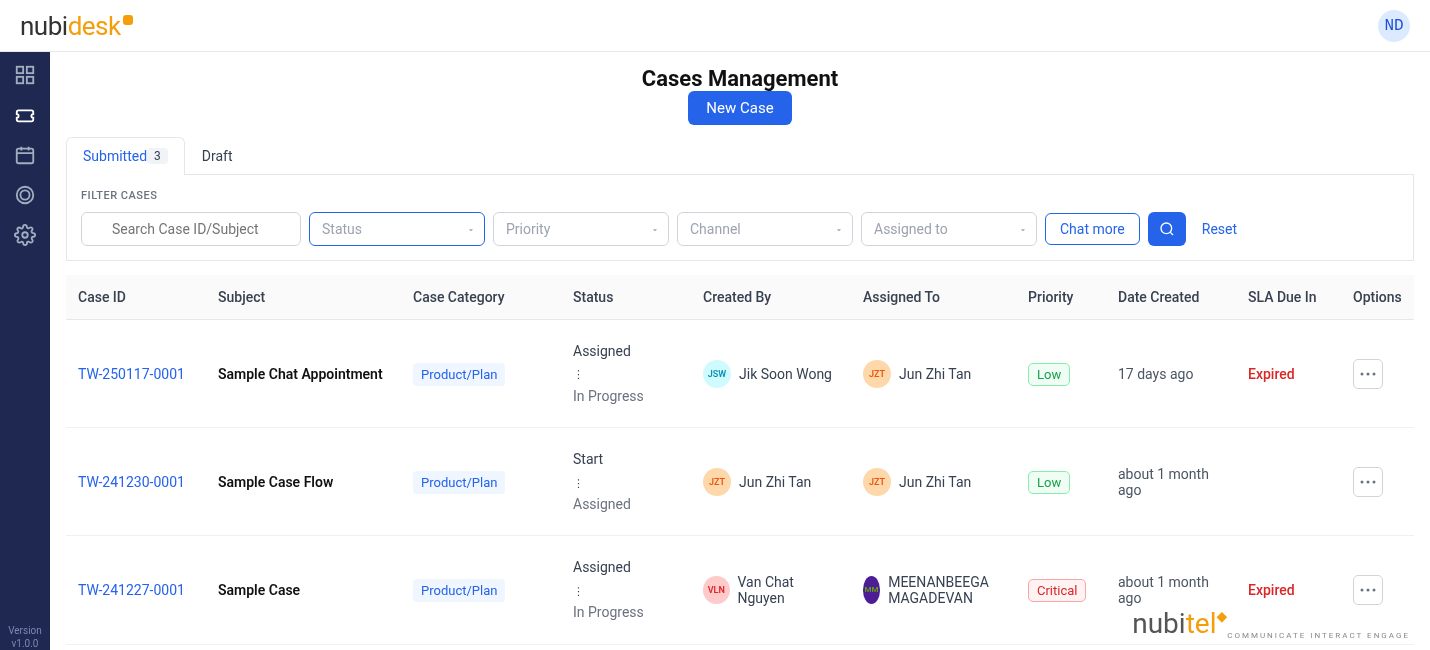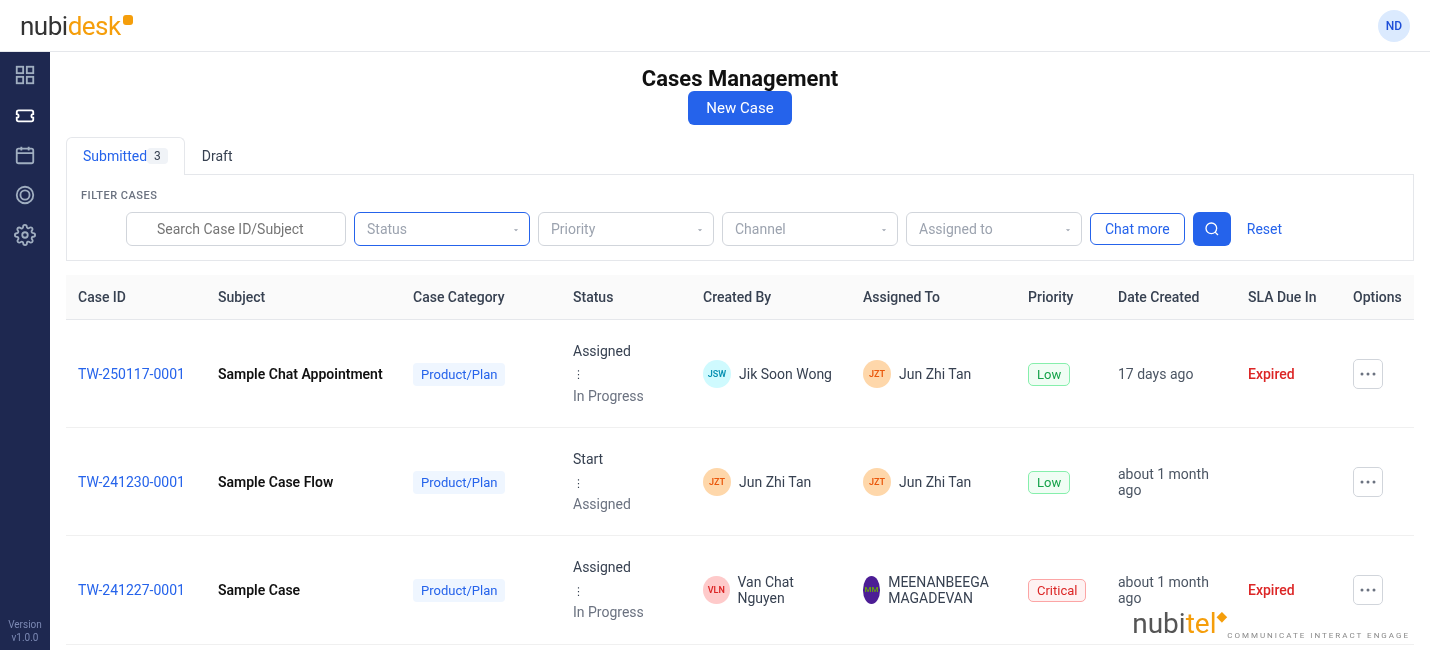--- a/index.html
+++ b/index.html
@@ -2,39 +2,39 @@
 <html><head>
 <meta charset="utf-8">
 <style>
 * { margin: 0; padding: 0; box-sizing: border-box; font-family: -apple-system, BlinkMacSystemFont, "Segoe UI", Roboto, sans-serif; }
 body { width: 1430px; height: 650px; background: #fff; overflow: hidden; display: flex; flex-direction: column; }
 .topbar { height: 52px; border-bottom: 1px solid #e5e7eb; display: flex; align-items: center; justify-content: space-between; padding: 0 20px; }
 .logo { font-size: 26px; font-weight: 400; color: #333; letter-spacing: -0.5px; display: flex; align-items: center; }
 .logo .n1 { color: #333; }
 .logo .accent { color: #f59e0b; }
 .logo-dot { width: 10px; height: 10px; background: #f59e0b; border-radius: 3px; margin-left: 2px; position: relative; top: -6px; }
-.avatar-circle { width: 32px; height: 32px; border-radius: 50%; background: #dbeafe; color: #1d4ed8; font-size: 12px; font-weight: 500; display: flex; align-items: center; justify-content: center; }
+.avatar-circle { width: 32px; height: 32px; border-radius: 50%; background: #dbeafe; color: #1d4ed8; font-size: 16px; font-weight: 500; display: flex; align-items: center; justify-content: center; font-family: Liberation Mono, monospace; }
 .body-wrap { display: flex; flex: 1; overflow: hidden; }
 .sidebar { width: 50px; background: #1e2850; display: flex; flex-direction: column; align-items: center; padding-top: 12px; gap: 18px; }
 .sidebar-icon { width: 22px; height: 22px; color: #a0aec0; cursor: pointer; }
 .sidebar-icon.active { color: #fff; }
 .sidebar-spacer { flex: 1; }
-.version { color: #7b88b3; font-size: 10px; text-align: center; padding-bottom: 6px; line-height: 1.3; }
+.version { color: #7b88b3; font-size: 10px; text-align: center; padding-bottom: 0; line-height: 1.3; }
 .main { flex: 1; padding: 14px 16px; overflow: auto; position: relative; }
 .page-head { display: flex; justify-content: space-between; align-items: center; margin-bottom: 12px; flex-direction: column; }
 .page-title { font-size: 22px; font-weight: 700; color: #111; }
 .new-btn { background: #2563eb; color: #fff; border: none; border-radius: 6px; padding: 8px 18px; font-size: 15px; cursor: pointer; }
 .tabs { display: flex; gap: 0; border-bottom: 1px solid #e5e7eb; }
 .tab { padding: 10px 16px; border: 1px solid transparent; border-bottom: none; background: #fff; font-size: 14px; color: #374151; cursor: pointer; display: flex; align-items: center; border-radius: 6px 6px 0 0; }
 .tab.active { border-color: #e5e7eb; color: #2563eb; position: relative; }
 .tab.active::after { content: ''; position: absolute; bottom: -1px; left: 0; right: 0; height: 1px; background: #fff; }
 .badge { background: #f0f3f7; color: #374151; font-size: 12px; padding: 1px 7px; border-radius: 4px; }
 .filter-section { border: 1px solid #e5e7eb; border-top: none; padding: 14px; }
 .filter-label { font-size: 11px; color: #6b7280; font-weight: 500; letter-spacing: 0.5px; margin-bottom: 10px; }
-.filter-row { display: flex; gap: 8px; align-items: center; margin-left: 45px; }
+.filter-row { display: flex; gap: 8px; align-items: center; }
 .search-input { flex: 0 0 366px; height: 34px; border: 1px solid #d1d5db; border-radius: 6px; padding: 0 10px 0 30px; font-size: 14px; background: #fff; position: relative; }
 .search-wrap { position: relative; }
 .search-icon { position: absolute; left: 9px; top: 9px; color: #6b7280; }
 .select-box { height: 34px; border: 1px solid #d1d5db; border-radius: 6px; padding: 0 26px 0 12px; font-size: 14px; color: #9ca3af; background: #fff; flex: 0 0 176px; display: flex; align-items: center; position: relative; cursor: pointer; }
 .select-box.highlighted { border-color: #2563eb; }
 .select-box .chev { position: absolute; right: 8px; top: 12px; }
 .show-more { border: 1px solid #2563eb; color: #2563eb; background: #fff; border-radius: 6px; padding: 7px 14px; font-size: 14px; cursor: pointer; }
 .search-btn { background: #2563eb; border-radius: 6px; width: 38px; height: 34px; display: flex; align-items: center; justify-content: center; cursor: pointer; }
 .reset-link { color: #2563eb; font-size: 14px; cursor: pointer; margin-left: 8px; }
 .table { width: 100%; margin-top: 14px; border-collapse: collapse; }

